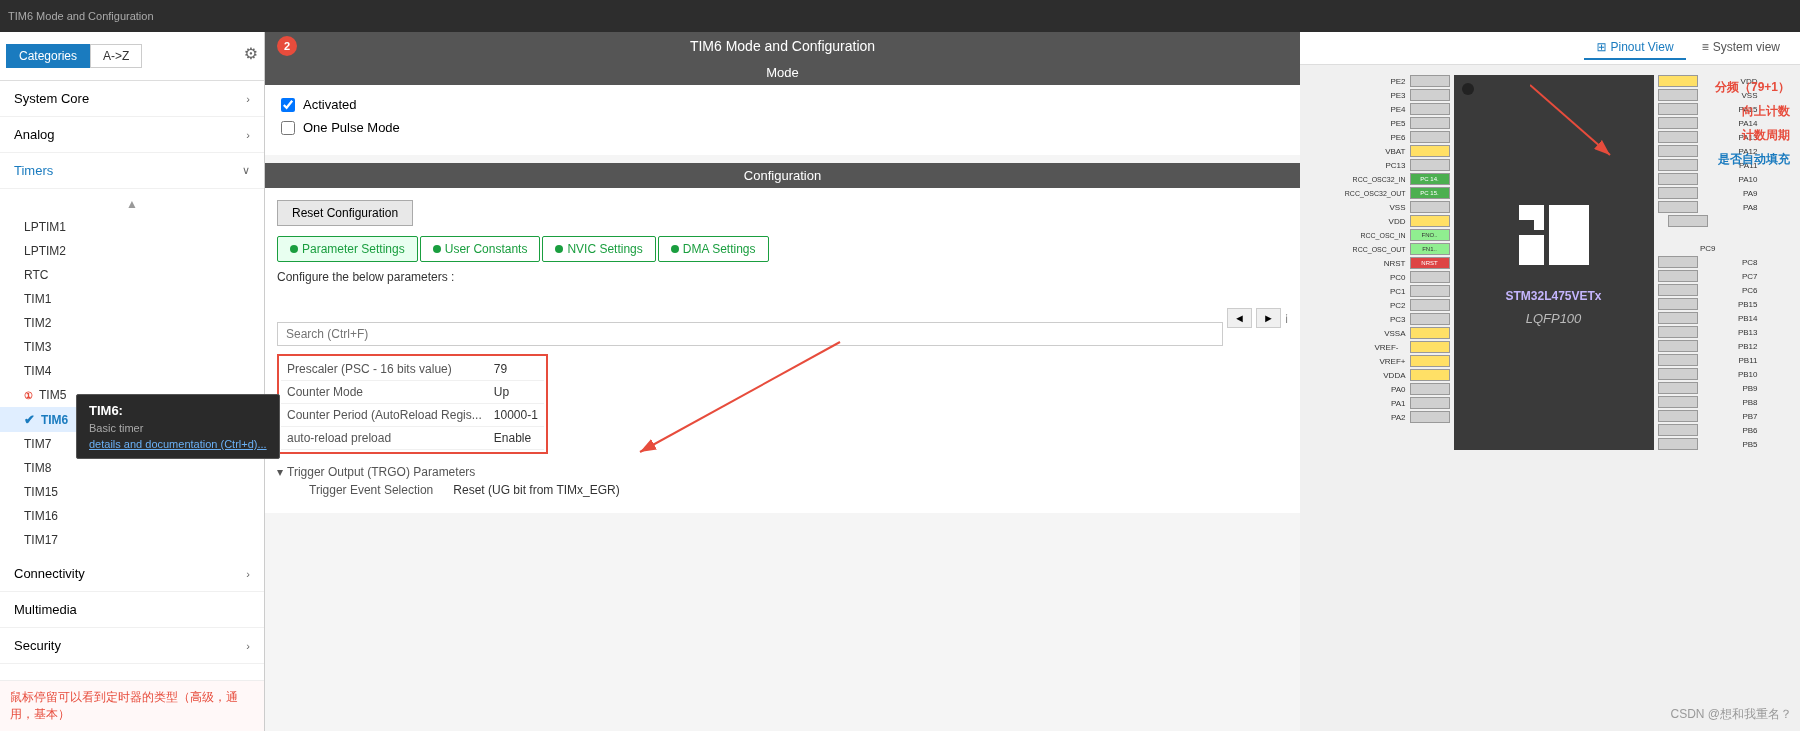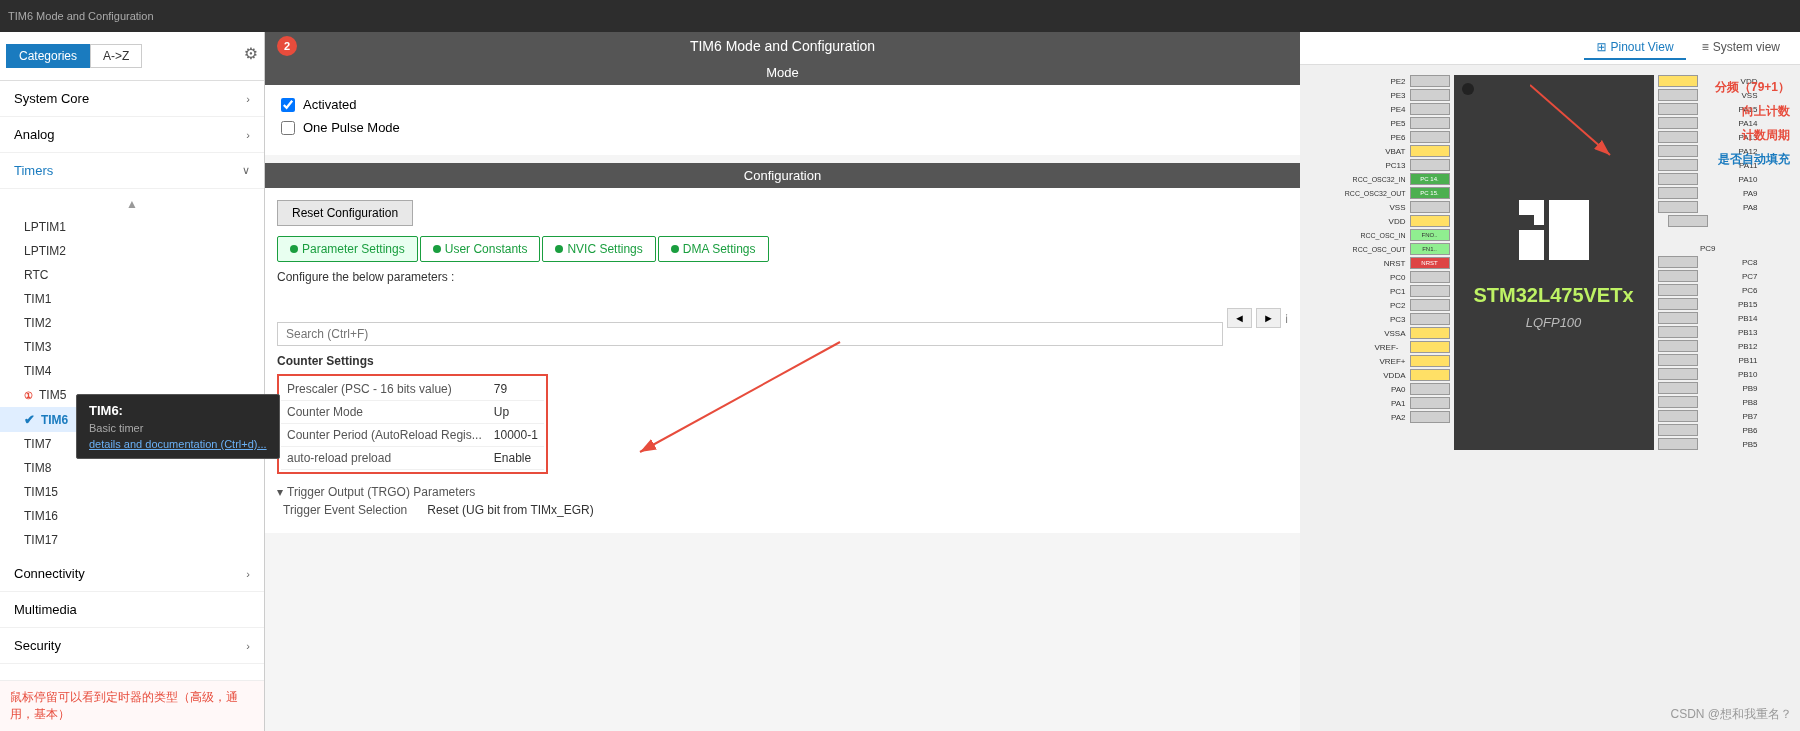--- a/index.html
+++ b/index.html
@@ -60,21 +60,21 @@
 
     .counter-settings-title { font-size: 12px; font-weight: bold; margin-bottom: 6px; color: #333; }
     .param-table { width: 100%; border-collapse: collapse; font-size: 12px; }
     .param-table td { padding: 4px 6px; border-bottom: 1px solid #f0f0f0; }
     .param-table td:first-child { color: #555; }
     .param-table td:last-child { color: #333; font-weight: 500; }
 
     .trigger-section { margin-top: 8px; }
     .trigger-title { font-size: 12px; color: #555; display: flex; align-items: center; gap: 4px; cursor: pointer; }
     .trigger-row { display: flex; gap: 20px; font-size: 12px; padding: 4px 6px; }
-    .trigger-label { color: #555; }
+    .trigger-label { color: #555; margin-left: 26px; }
     .trigger-value { color: #333; }
 
     
     .right-panel { width: 500px; background: #f0f0f0; display: flex; flex-direction: column; overflow: hidden; }
     .view-tabs { display: flex; justify-content: flex-end; padding: 4px 8px; gap: 4px; border-bottom: 1px solid #ddd; background: white; }
     .view-tab { padding: 4px 12px; font-size: 12px; cursor: pointer; color: #555; border-bottom: 2px solid transparent; display: flex; align-items: center; gap: 4px; }
     .view-tab.active { color: #1a7bbf; border-bottom-color: #1a7bbf; }
 
     .chip-area { flex: 1; padding: 10px; display: flex; justify-content: center; align-items: flex-start; overflow: hidden; position: relative; }
     .chip-wrapper { display: flex; gap: 4px; }
@@ -85,21 +85,21 @@
     .pin-label.left { text-align: right; }
     .pin-label.right { text-align: left; }
     .pin-box { width: 40px; height: 12px; background: #d0d0d0; border: 1px solid #999; font-size: 7px; display: flex; align-items: center; justify-content: center; color: #333; }
     .pin-box.green { background: #90ee90; }
     .pin-box.yellow { background: #ffe066; }
     .pin-box.highlighted { background: #4caf50; color: white; }
 
     
     .chip-body { width: 200px; background: #3a3a3a; display: flex; flex-direction: column; align-items: center; justify-content: center; gap: 8px; position: relative; }
     .chip-logo { color: white; font-size: 48px; font-weight: bold; font-style: italic; font-family: Arial; }
-    .chip-model { color: #bef264; font-size: 20px; font-weight: bold; }
+    .chip-model { color: #c4b5fd; font-size: 12px; font-weight: bold; }
     .chip-package { color: #bbb; font-size: 13px; font-style: italic; }
     .chip-corner { position: absolute; top: 8px; left: 8px; width: 12px; height: 12px; border-radius: 50%; background: #222; }
 
     
     .main-relative { position: relative; flex: 1; display: flex; overflow: hidden; }
     .overlay-annotations { position: absolute; top: 0; left: 0; right: 0; bottom: 0; pointer-events: none; z-index: 50; }
 
     .csdn-badge { position: absolute; bottom: 8px; right: 8px; font-size: 12px; color: #999; }
   </style>
 </head>
@@ -232,21 +232,20 @@
 
           <div class="param-header">Configure the below parameters :</div>
 
           <div class="search-row">
             <input class="search-input" type="text" placeholder="Search (Ctrl+F)" style="">
             <button class="search-nav">◄</button>
             <button class="search-nav">►</button>
             <span class="info-icon">ℹ</span>
           </div>
 
-          <div class="counter-settings-title">Counter Settings</div>
 
           
           <div style="display:inline-block; border: 2px solid #e74c3c; padding: 2px;">
             <table class="param-table">
               <tbody>
                 <tr>
                   <td>Prescaler (PSC - 16 bits value)</td>
                   <td style="cursor:pointer;">79</td>
                 </tr>
                 <tr>

